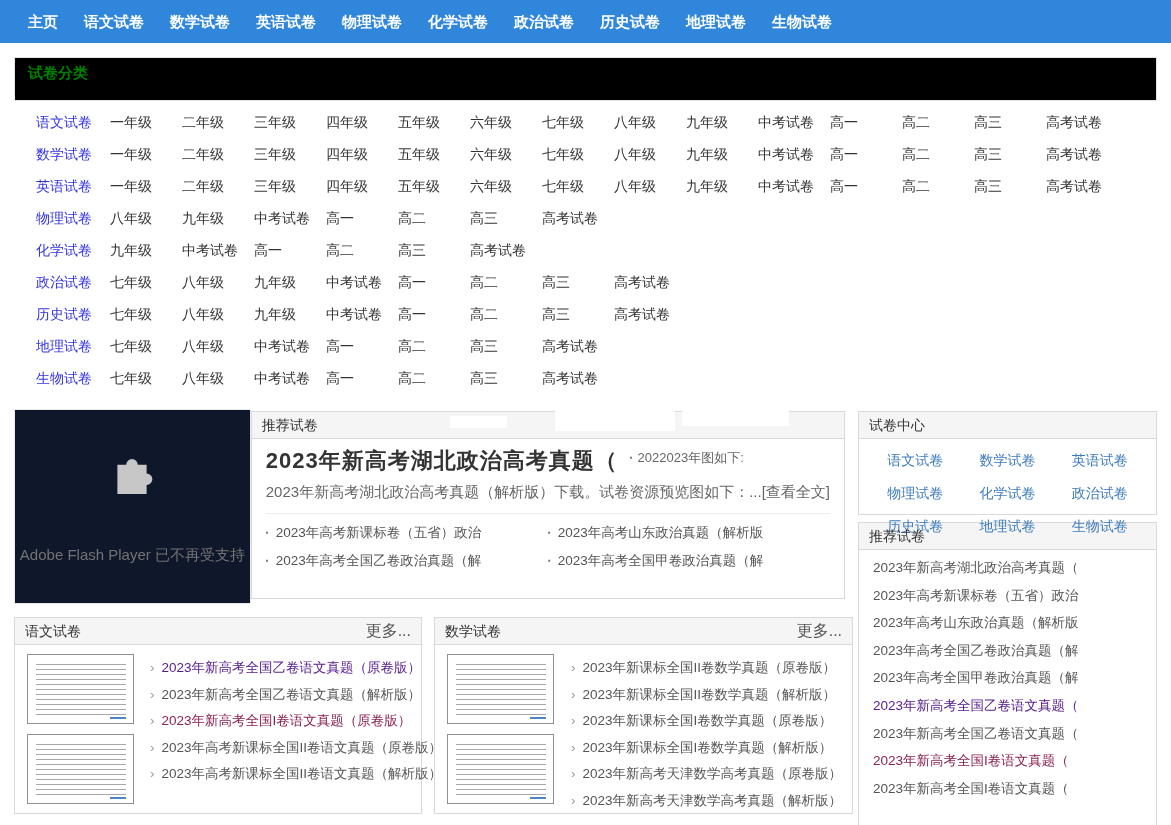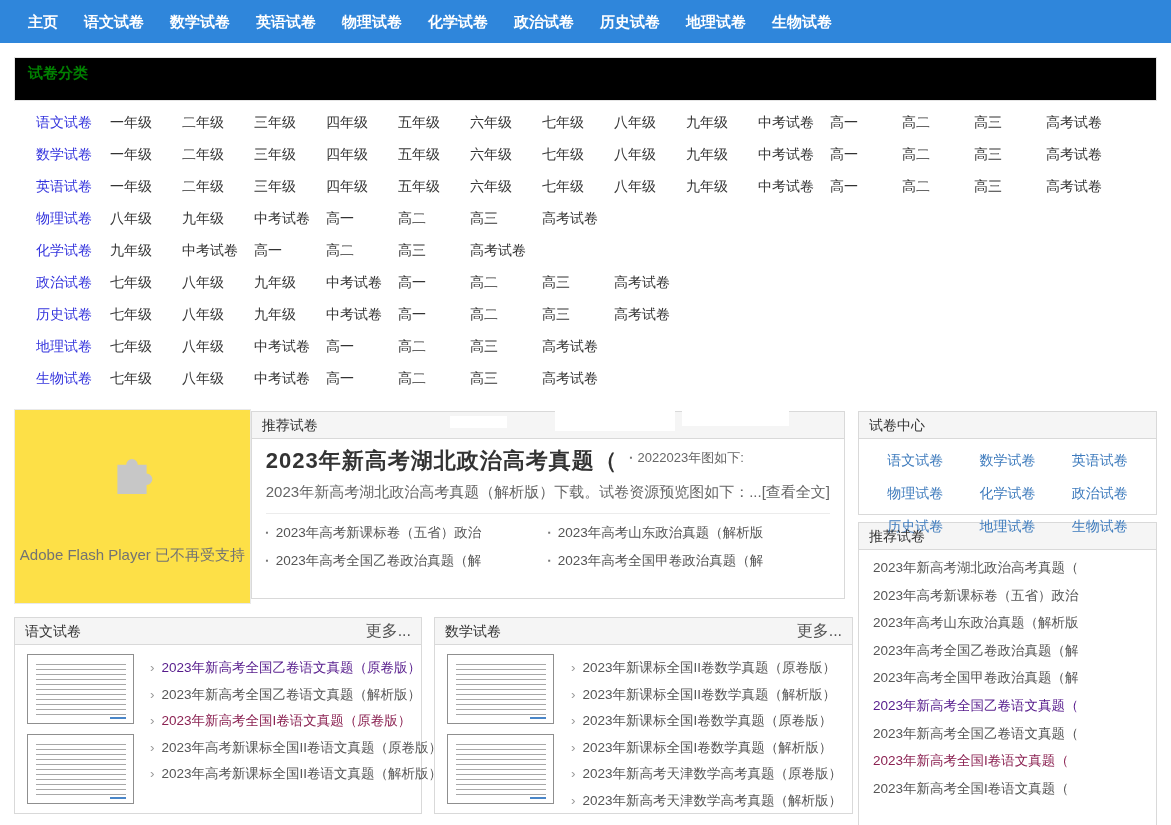--- a/index.html
+++ b/index.html
@@ -23,21 +23,21 @@
   .cat-label { margin-left:22px; width:74px; color:var(--category_link,#3434dd); white-space:nowrap; }
   .cat-items { display:flex; }
   .cat-item { width:72px; color:var(--grade_link,#333); white-space:nowrap; }
 
   
   .mid-band { margin:8px 14px 0; display:flex; align-items:flex-start; }
   .left-col { width:831px; }
   .mid-row { display:flex; align-items:flex-start; }
 
   
-  .flash-box { width:291px; height:195px; border:1px solid #e9e9e9; background:#fde047;
+  .flash-box { width:291px; height:195px; border:1px solid #e9e9e9; background:#0f172a;
                display:flex; flex-direction:column; align-items:center; justify-content:center;gap:36px; }
   .flash-text { margin-top:14px; font-size:15px; color:#737373; }
 
   
   .panel { border:1px solid var(--panel_border,#d9d9d9); background:#fff; }
   .panel-head { height:27px; line-height:26px; background:var(--panel_head_bg,#f5f5f5);
                 border-bottom:1px solid var(--panel_border,#d9d9d9); padding:0 10px;
                 display:flex; justify-content:space-between; align-items:center; }
   .panel-title { font-size:14px; font-weight:normal; color:#333; }
   .more-link { font-size:16px; color:#555; }

